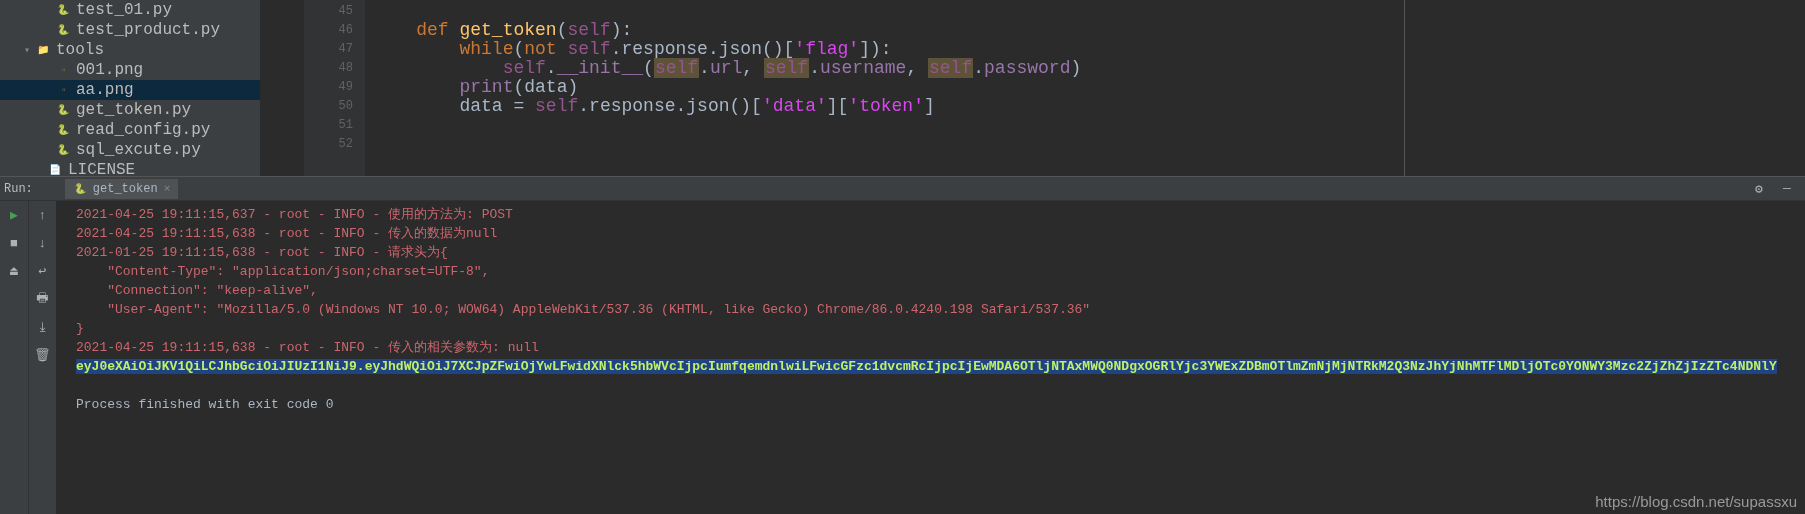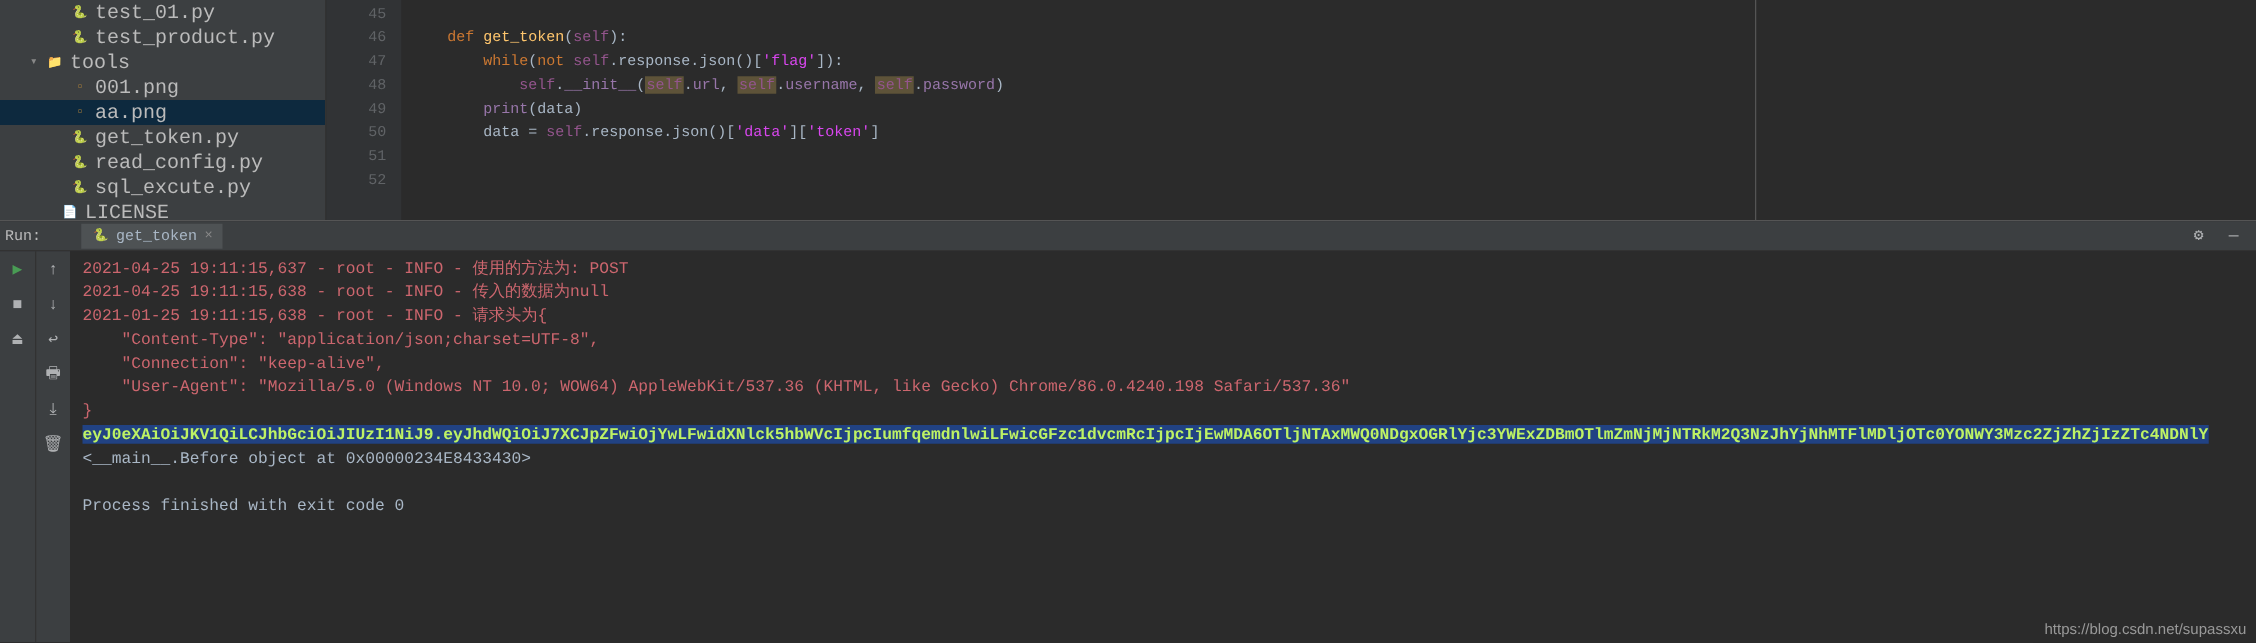--- a/index.html
+++ b/index.html
@@ -51,20 +51,21 @@
     .png-icon { color: #a87e3a; }
     .folder-icon { color: #87939a; }
     .txt-icon { color: #87939a; }
     .tree-label { font-size: 16px; }
     
     .editor-area {
       flex: 1;
       display: flex;
       background: #2b2b2b;
       border-left: 1px solid #323232;
+      margin-left: 44px;
     }
     .gutter {
       width: 60px;
       background: #313335;
       color: #606366;
       text-align: right;
       padding-right: 12px;
       padding-top: 2px;
       font-size: 12px;
       line-height: 19px;
@@ -73,21 +74,21 @@
     .code-area {
       flex: 1;
       padding-top: 2px;
       padding-left: 8px;
       position: relative;
     }
     .code-line {
       height: 19px;
       line-height: 19px;
       white-space: pre;
-      font-size: 12px;
+      font-size: 18px;
     }
     .kw { color: #cc7832; }
     .fn { color: #ffc66d; }
     .self { color: #94558d; }
     .self-hl { background: #5e5339; padding: 0 1px; }
     .str { color: #d946ef; }
     .prop { color: #9876aa; }
     .txt { color: #a9b7c6; }
     .vertical-divider {
       position: absolute;
@@ -168,42 +169,42 @@
       background: #3c3f41;
       display: flex;
       flex-direction: column;
       align-items: center;
       padding-top: 4px;
       gap: 8px;
       border-left: 1px solid #323232;
     }
     .console-output {
       flex: 1;
-      padding: 4px 10px;
+      padding: 4px 20px;
       font-size: 13px;
       line-height: 19px;
       overflow: hidden;
     }
     .console-line {
       white-space: pre;
       height: 19px;
     }
     .log-red { color: #cc666e; }
     .log-selected {
       background: #214283;
       color: #bef264;
       display: inline;
       font-weight: bold;
     }
     .watermark {
       position: absolute;
       bottom: 4px;
       right: 8px;
       color: #999;
-      font-size: 12px;
+      font-size: 15px;
       font-family: sans-serif;
     }
   </style>
 </head>
 <body>
 
 <div class="top-section">
   <div class="sidebar">
     <div class="tree-item level-3">
       <span class="file-icon py-icon">🐍</span>
@@ -297,21 +298,21 @@
       <span class="toolbar-icon">🗑</span>
     </div>
     <div class="console-output">
       <div class="console-line log-red">2021-04-25 19:11:15,637 - root - INFO - 使用的方法为: POST</div>
       <div class="console-line log-red">2021-04-25 19:11:15,638 - root - INFO - 传入的数据为null</div>
       <div class="console-line log-red">2021-01-25 19:11:15,638 - root - INFO - 请求头为{</div>
       <div class="console-line log-red">    "Content-Type": "application/json;charset=UTF-8",</div>
       <div class="console-line log-red">    "Connection": "keep-alive",</div>
       <div class="console-line log-red">    "User-Agent": "Mozilla/5.0 (Windows NT 10.0; WOW64) AppleWebKit/537.36 (KHTML, like Gecko) Chrome/86.0.4240.198 Safari/537.36"</div>
       <div class="console-line log-red">}</div>
+      <div class="console-line log-red">2021-04-25 19:11:15,638 - root - INFO - 传入的相关参数为: null</div>
       <div class="console-line"><span class="log-selected">eyJ0eXAiOiJKV1QiLCJhbGciOiJIUzI1NiJ9.eyJhdWQiOiJ7XCJpZFwiOjYwLFwidXNlck5hbWVcIjpcIumfqemdnlwiLFwicGFzc1dvcmRcIjpcIjEwMDA6OTljNTAxMWQ0NDgxOGRlYjc3YWExZDBmOTlmZmNjMjNTRkM2Q3NzJhYjNhMTFlMDljOTc0YONWY3Mzc2ZjZhZjIzZTc4NDNlY</span></div>
-      <div class="console-line">&lt;__main__.Before object at 0x00000234E8433430&gt;</div>
       <div class="console-line"></div>
       <div class="console-line">Process finished with exit code 0</div>
     </div>
   </div>
 </div>
 
 <div class="watermark">https://blog.csdn.net/supassxu</div>
 
 </body></html>

